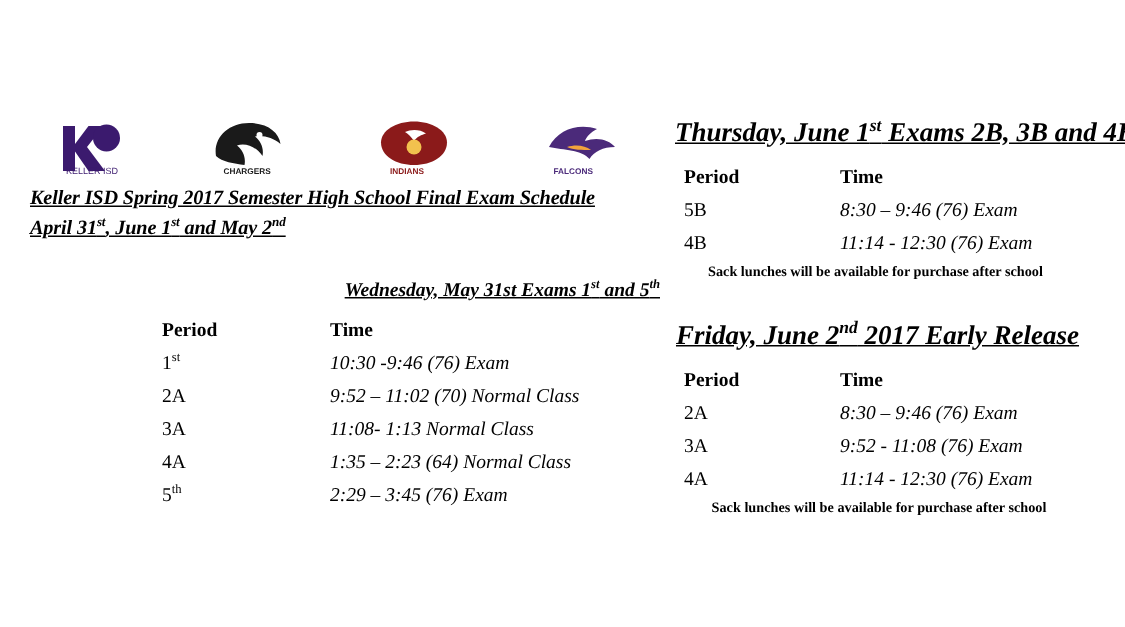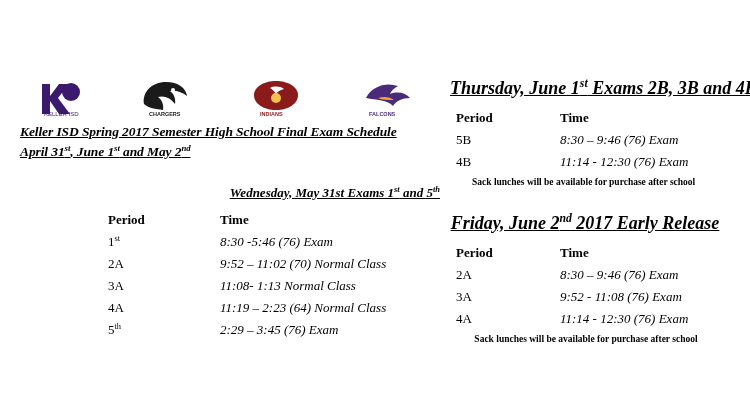--- a/index.html
+++ b/index.html
@@ -186,33 +186,33 @@
     <div class="sub-title"><span>Wednesday, May 31st Exams 1</span><sup>st</sup><span> and 5</span><sup>th</sup></div>
 
     <table class="sched">
       <tbody>
         <tr class="hdr">
           <td class="period">Period</td>
           <td>Time</td>
         </tr>
         <tr>
           <td class="period"><span>1</span><sup>st</sup></td>
-          <td>8:30 -5:46 (76) Exam</td>
+          <td>10:30 -9:46 (76) Exam</td>
         </tr>
         <tr>
           <td class="period"><span>2A</span><sup></sup></td>
           <td>9:52 – 11:02 (70) Normal Class</td>
         </tr>
         <tr>
           <td class="period"><span>3A</span><sup></sup></td>
           <td>11:08- 1:13 Normal Class</td>
         </tr>
         <tr>
           <td class="period"><span>4A</span><sup></sup></td>
-          <td>11:19 – 2:23 (64) Normal Class</td>
+          <td>1:35 – 2:23 (64) Normal Class</td>
         </tr>
         <tr>
           <td class="period"><span>5</span><sup>th</sup></td>
           <td>2:29 – 3:45 (76) Exam</td>
         </tr>
       </tbody>
     </table>
 
   </div>
 

